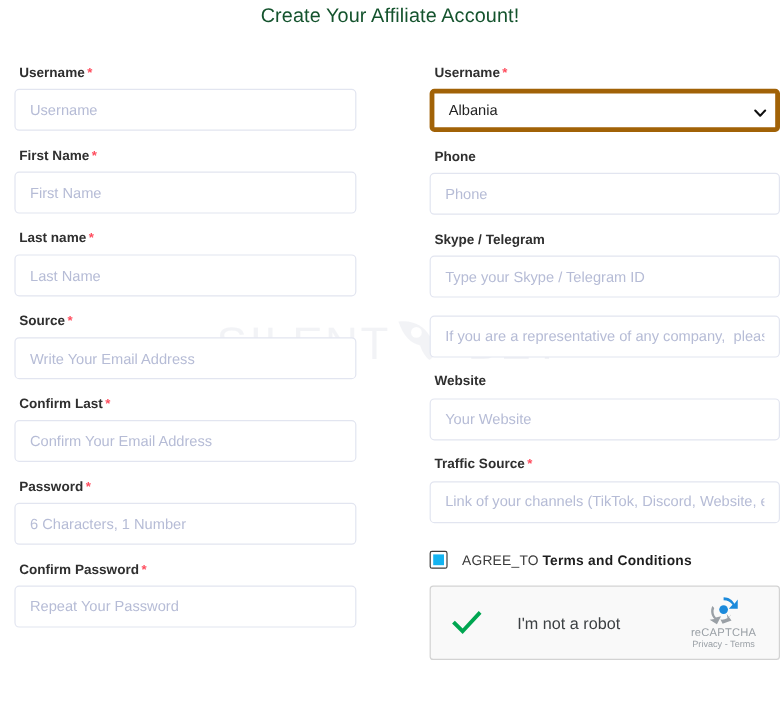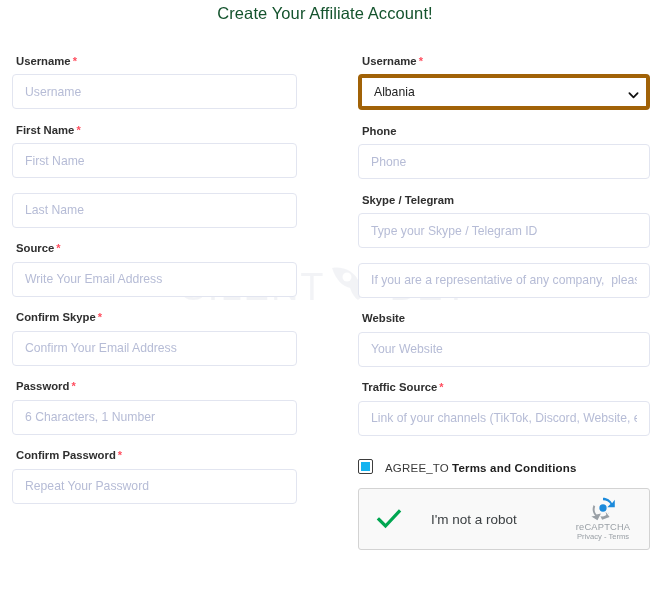--- a/index.html
+++ b/index.html
@@ -244,33 +244,36 @@
     </div>
 
     <div class="field">
       <label class="field-label">
         <span>First Name</span><span class="req">*</span>
       </label>
       <input class="input" type="text" placeholder="First Name" style="">
     </div>
 
     <div class="field">
+      <label class="field-label">
+        <span>Last name</span><span class="req">*</span>
+      </label>
       <input class="input" type="text" placeholder="Last Name" style="">
     </div>
 
     <div class="field">
       <label class="field-label">
         <span>Source</span><span class="req">*</span>
       </label>
       <input class="input" type="text" placeholder="Write Your Email Address" style="">
     </div>
 
     <div class="field">
       <label class="field-label">
-        <span>Confirm Skype</span><span class="req">*</span>
+        <span>Confirm Last</span><span class="req">*</span>
       </label>
       <input class="input" type="text" placeholder="Confirm Your Email Address" style="">
     </div>
 
     <div class="field">
       <label class="field-label">
         <span>Password</span><span class="req">*</span>
       </label>
       <input class="input" type="text" placeholder="6 Characters, 1 Number" style="">
     </div>

